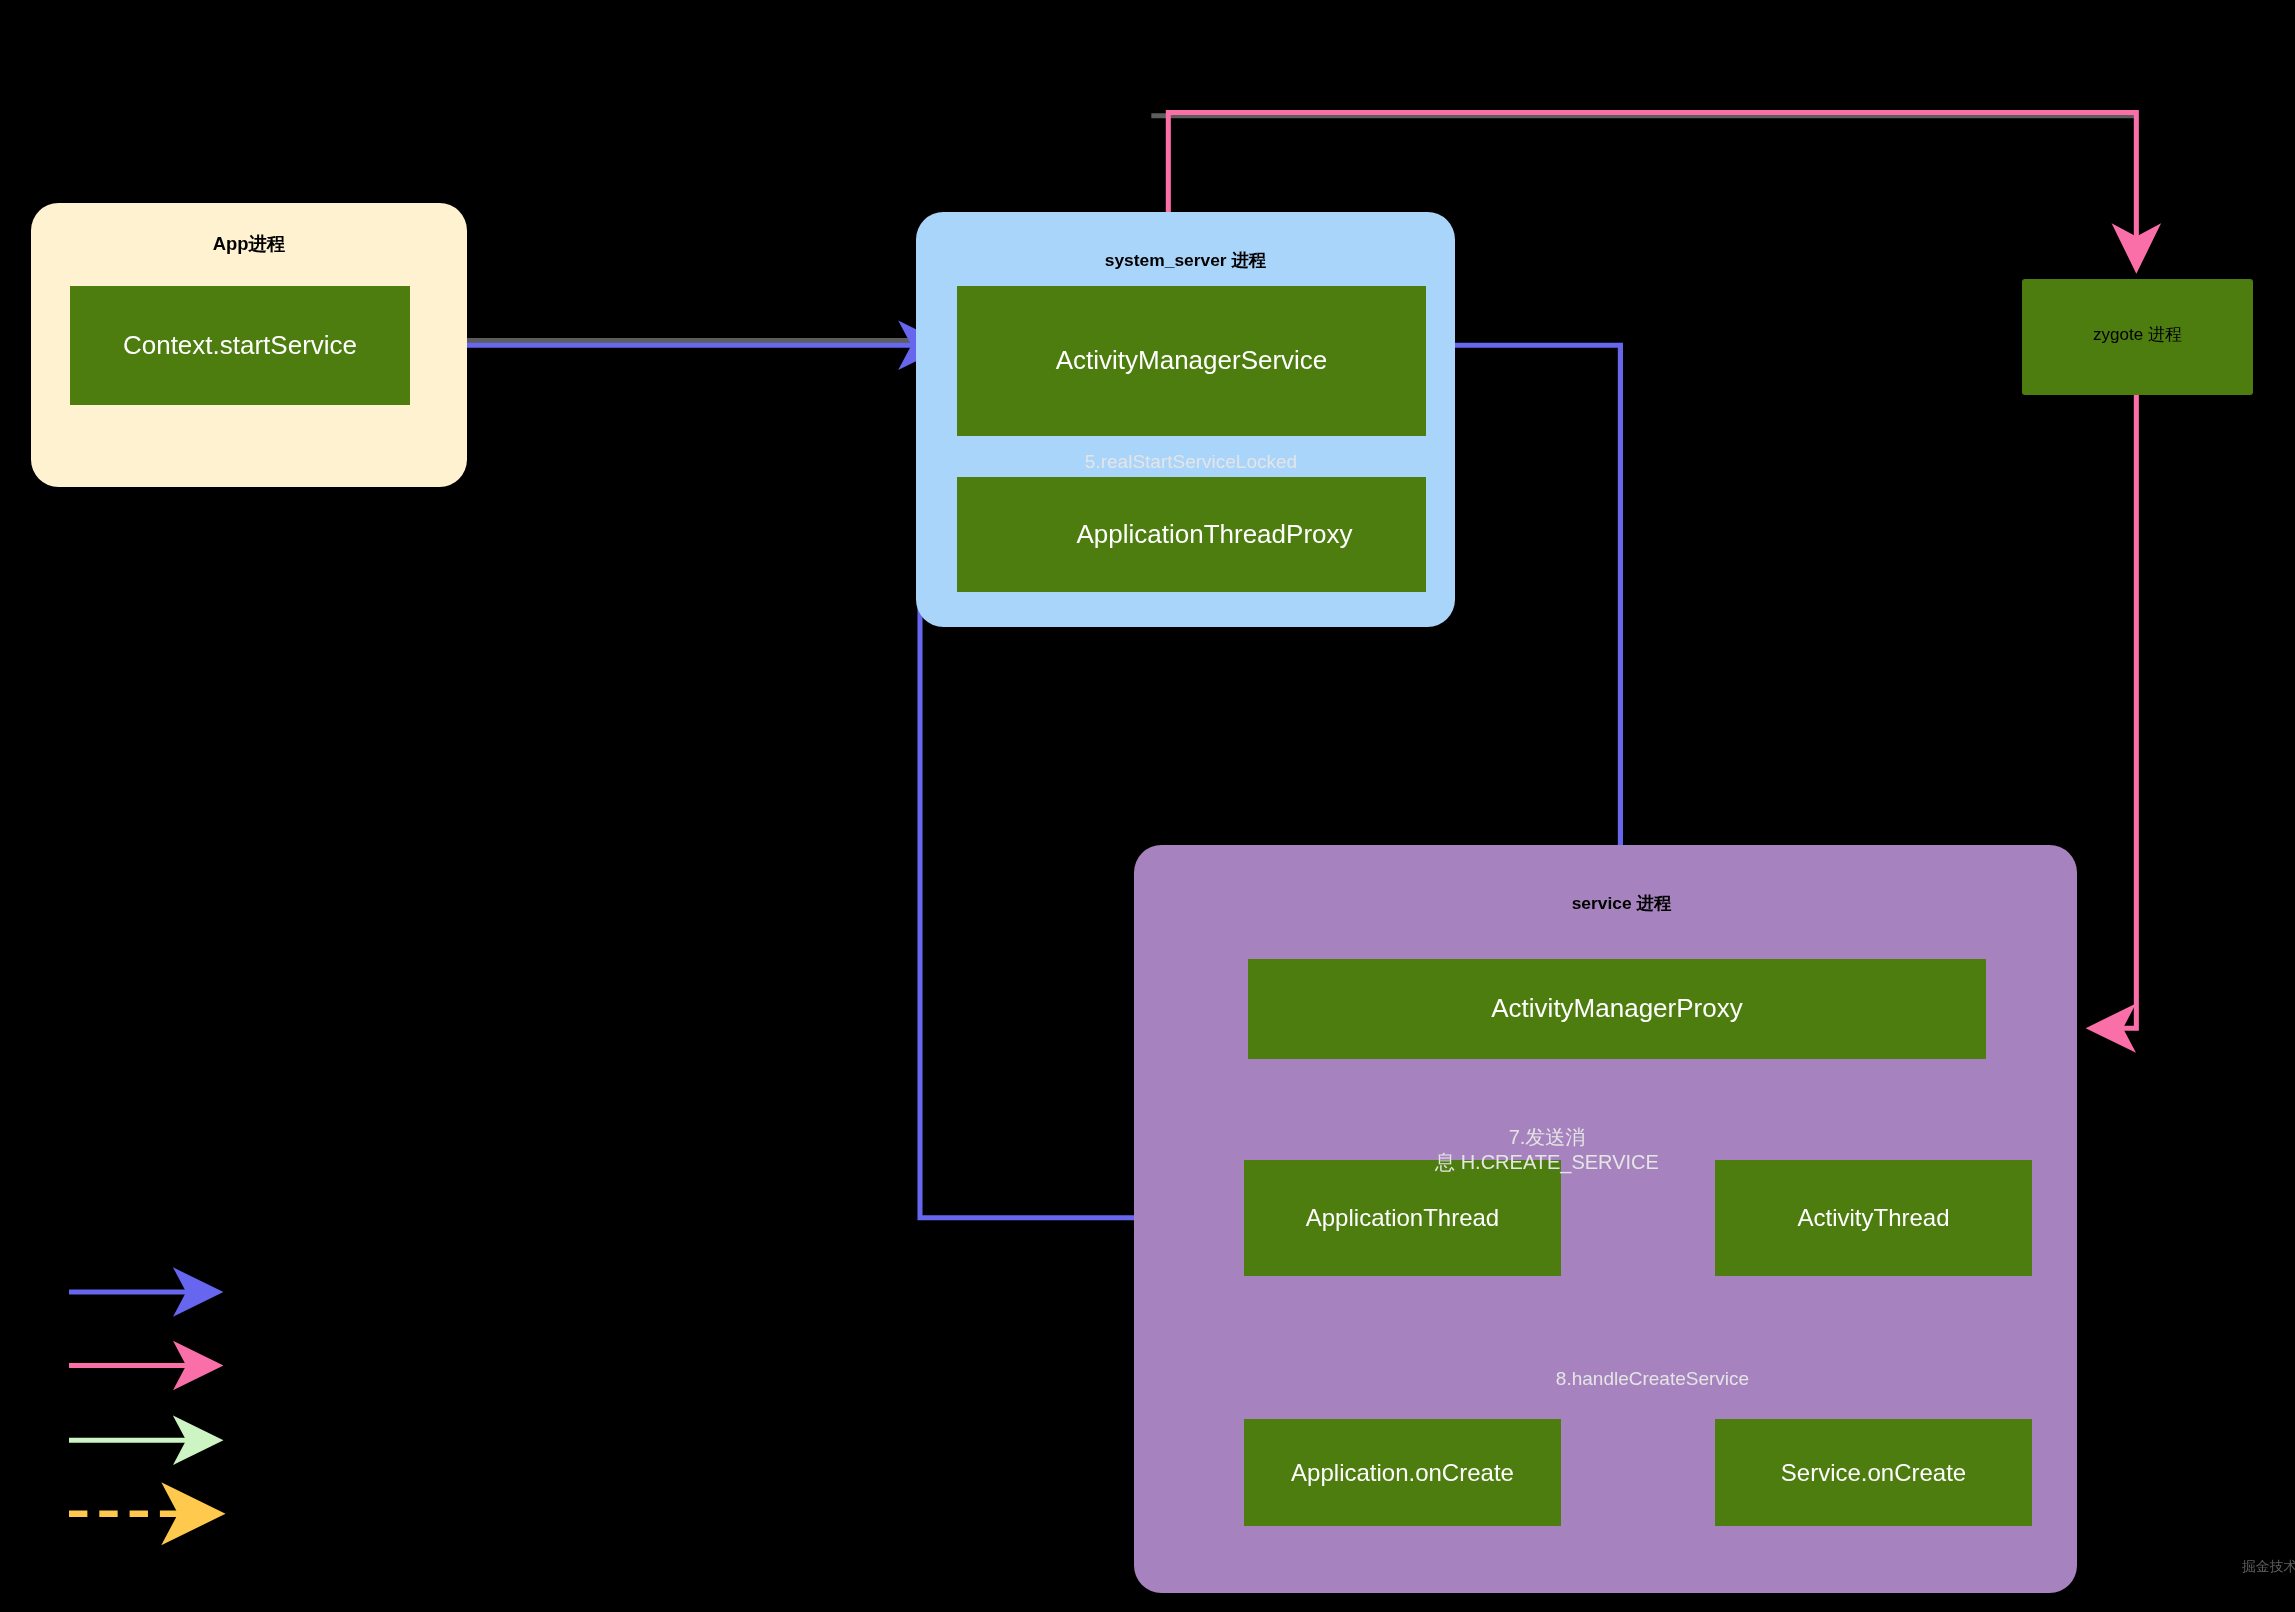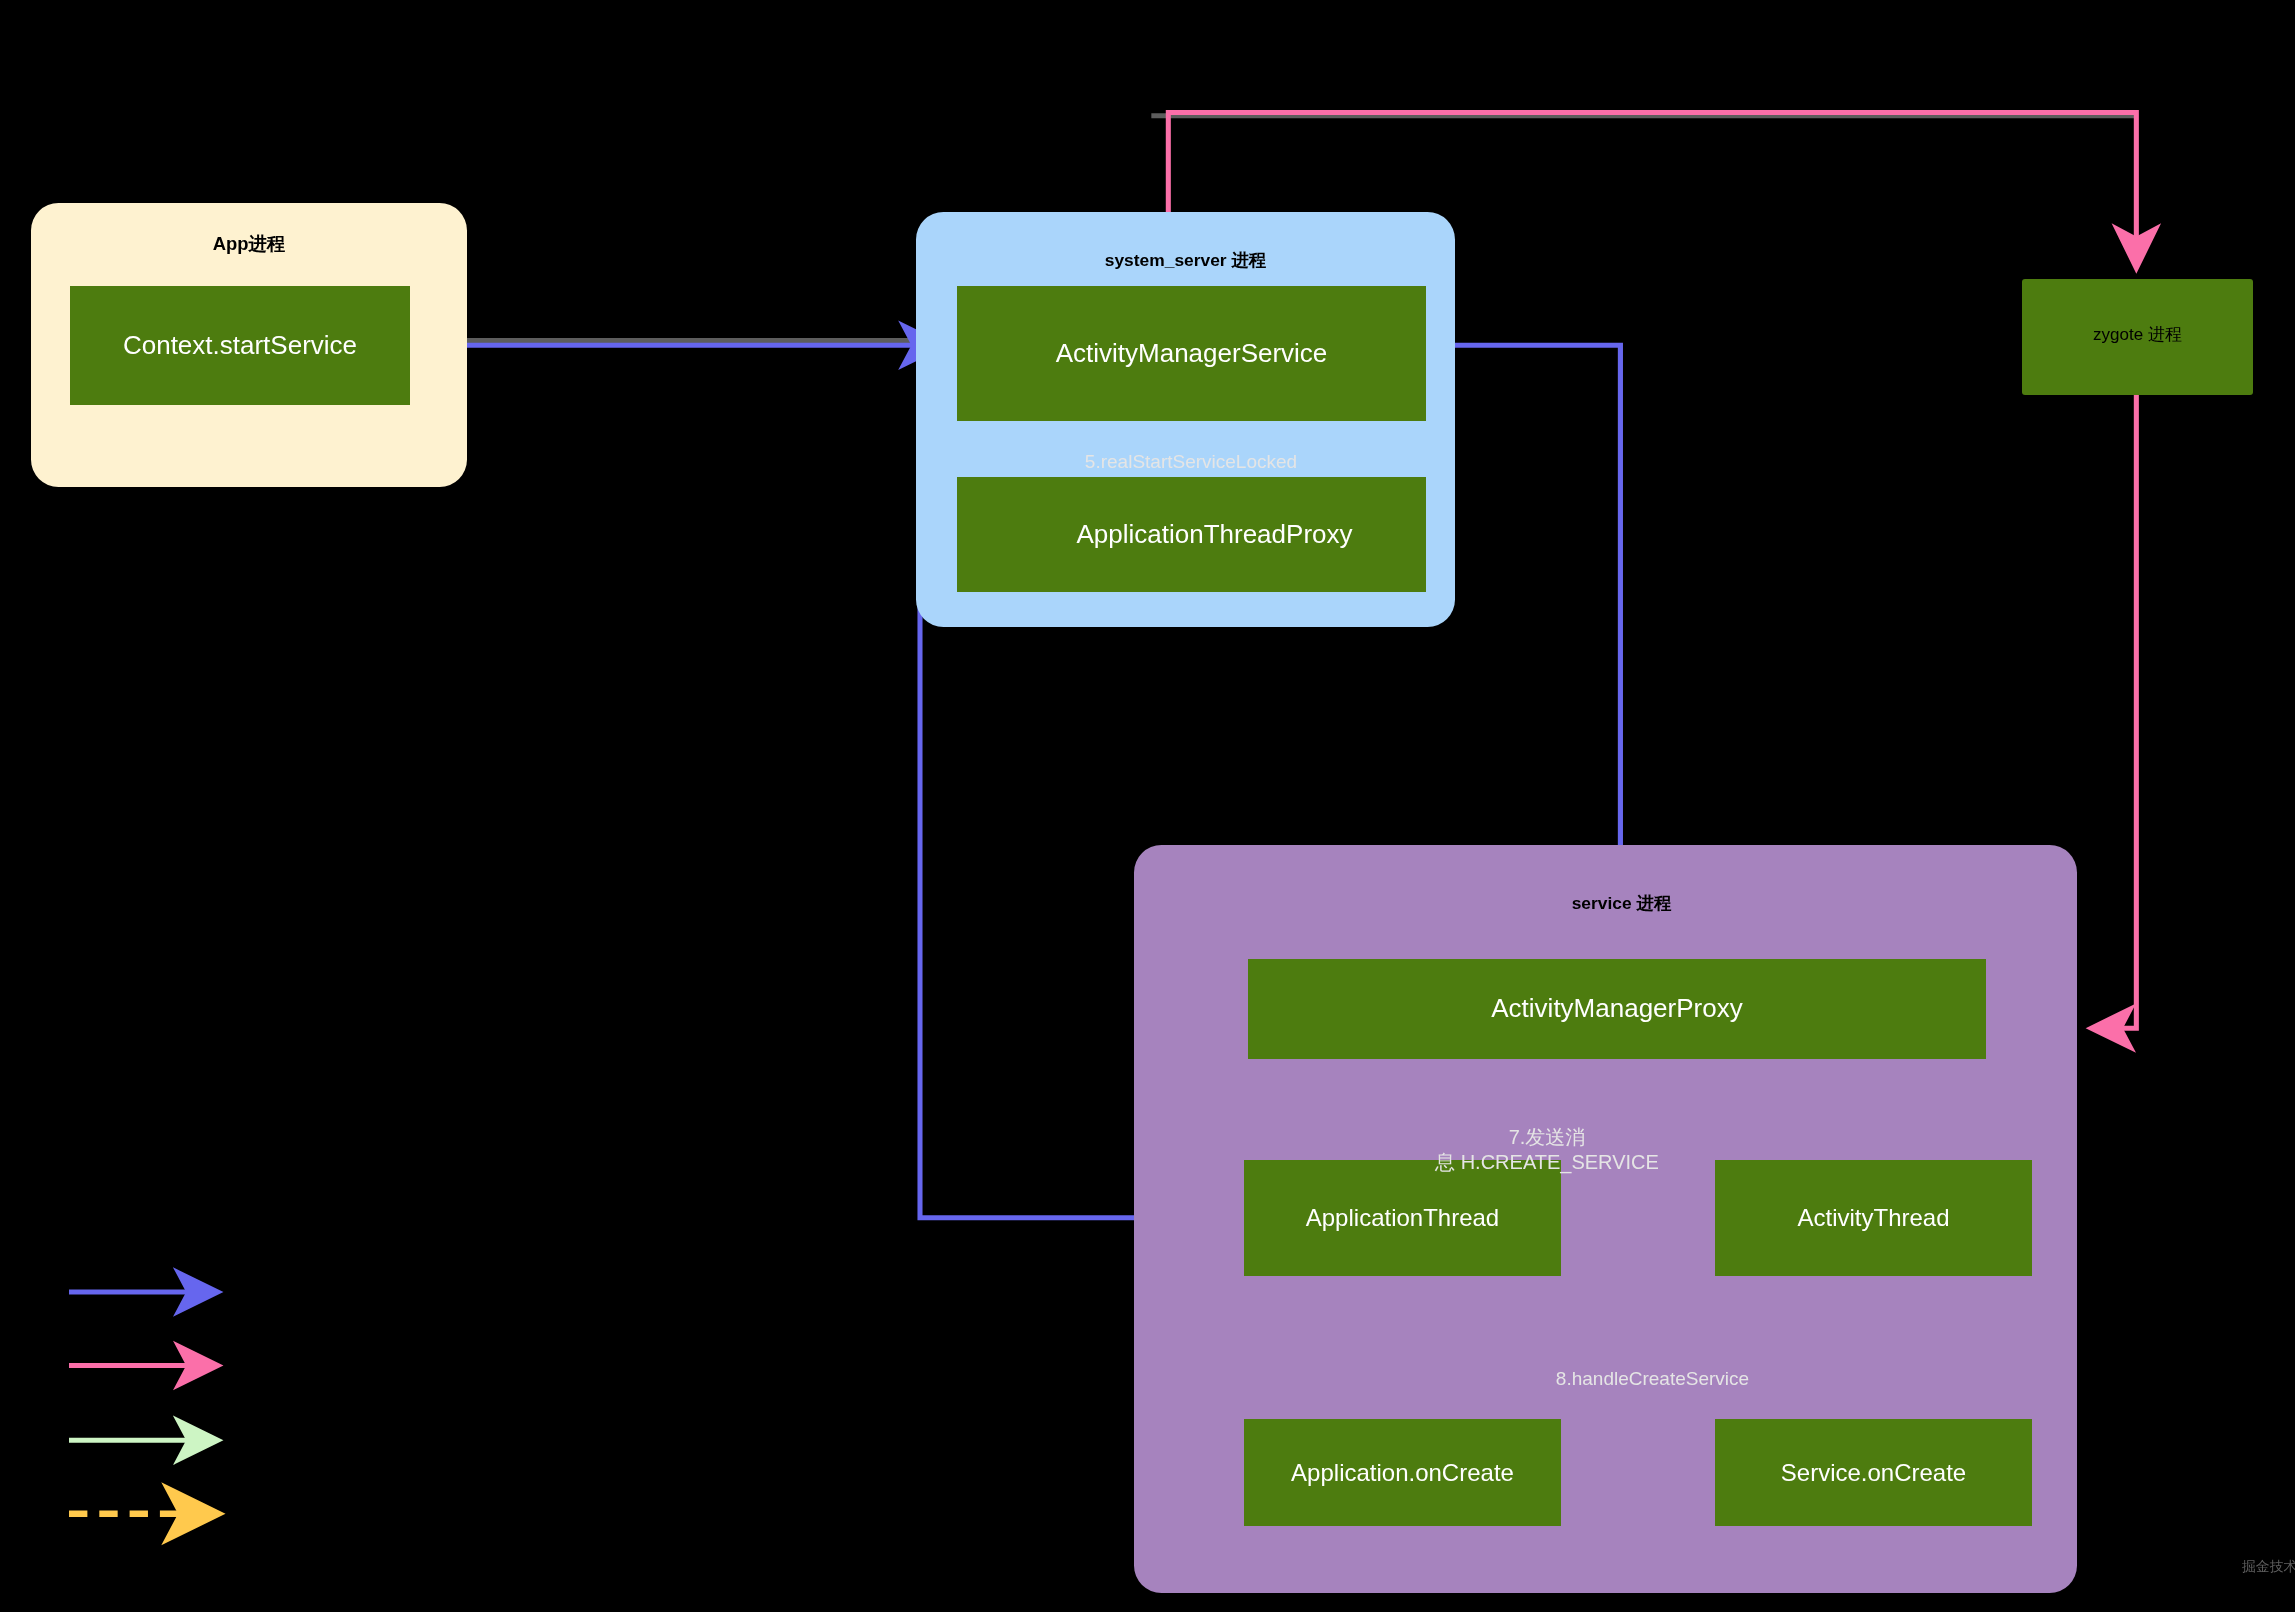--- a/index.html
+++ b/index.html
@@ -115,21 +115,21 @@
   </div>
 
   <div class="proc" style="left:1134px;top:845px;width:943px;height:748px;background:#A683BE;">
     <div class="proc-title" style="top:46px;font-size:17.4px;margin-left:32px;">service 进程</div>
   </div>
 
   <div class="node" style="left:70px;top:286px;width:340px;height:119px;font-size:26px;">
     <span>Context.startService</span>
   </div>
 
-  <div class="node" style="left:957px;top:286px;width:469px;height:135px;font-size:26px;">
+  <div class="node" style="left:957px;top:286px;width:469px;height:150px;font-size:26px;">
     <span>ActivityManagerService</span>
   </div>
 
   <div class="node" style="left:957px;top:477px;width:469px;height:115px;font-size:26px;padding-left:46px;">
     <span>ApplicationThreadProxy</span>
   </div>
 
   <div class="node" style="left:1244px;top:1160px;width:317px;height:116px;font-size:24px;">
     <span>ApplicationThread</span>
   </div>

